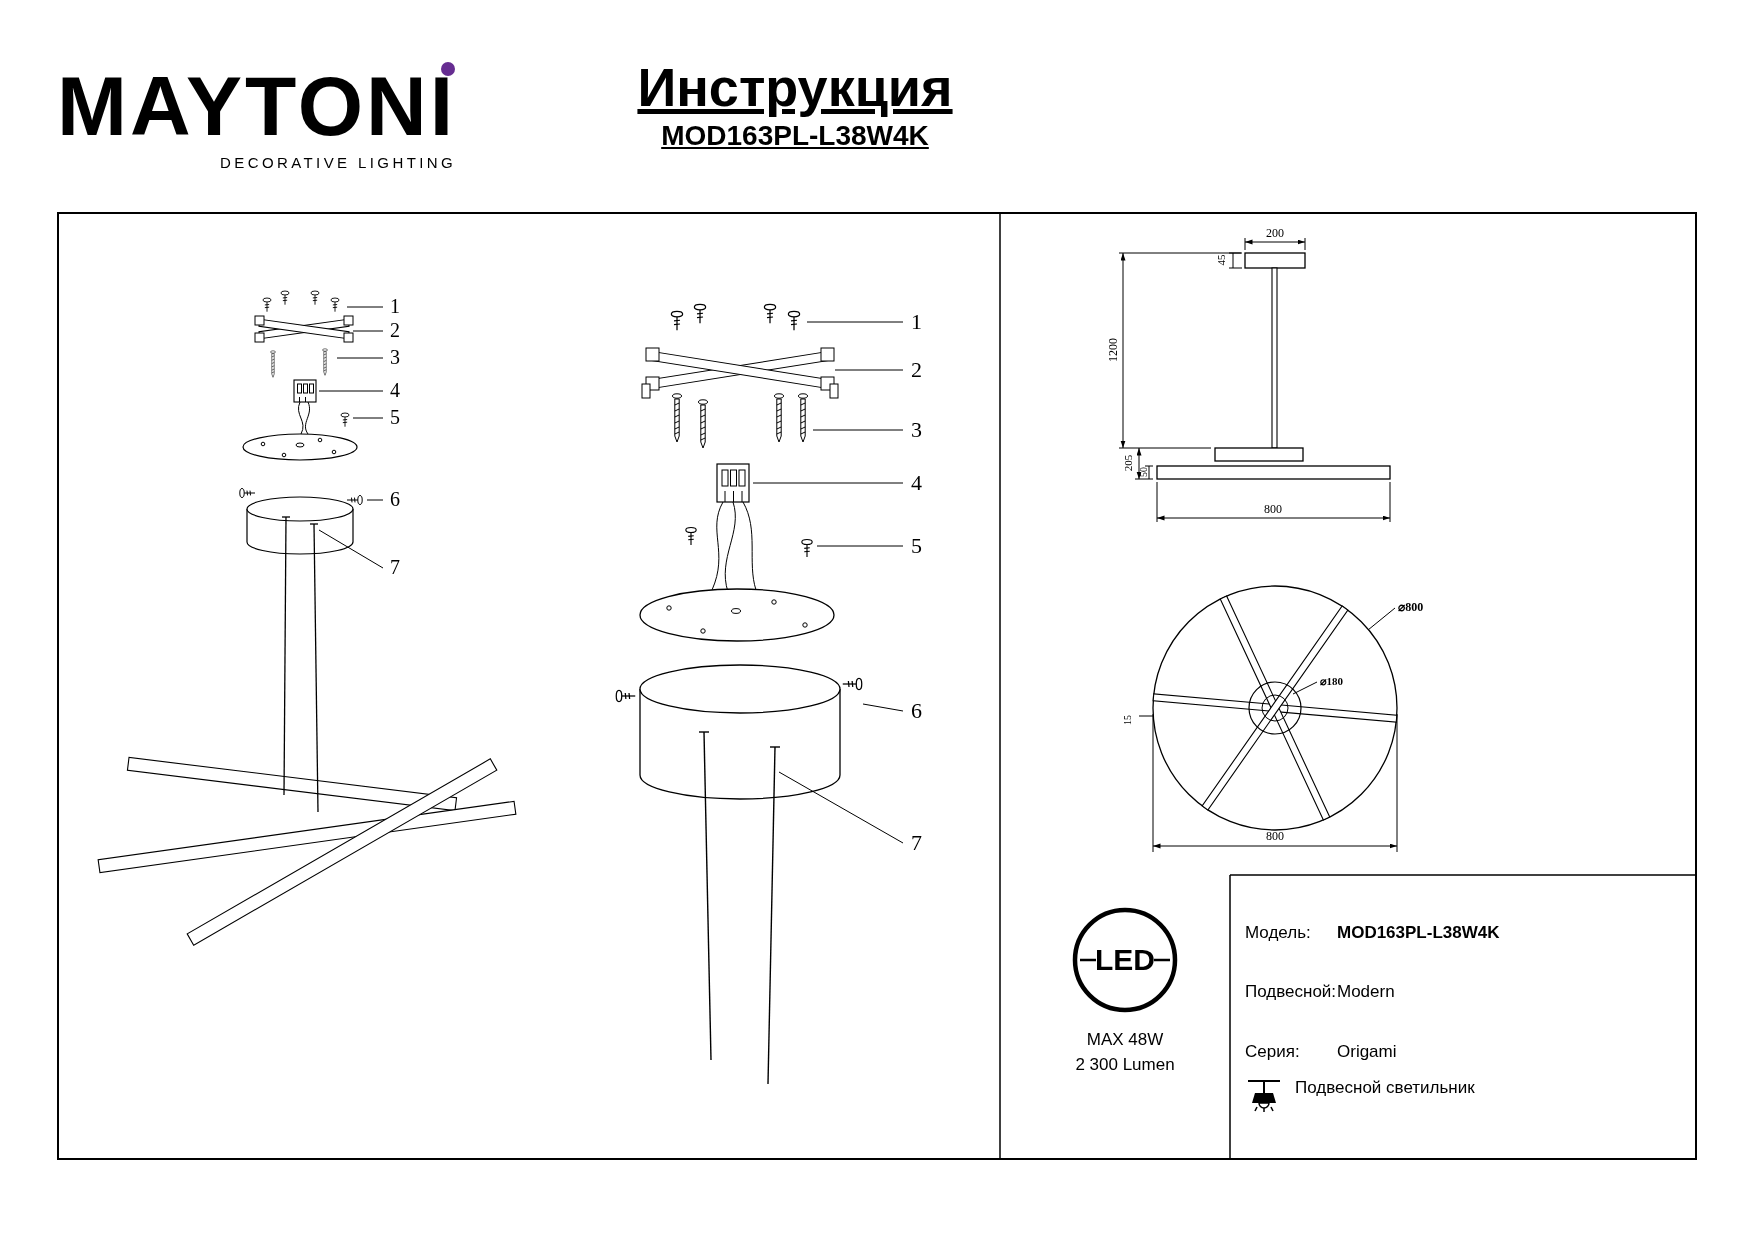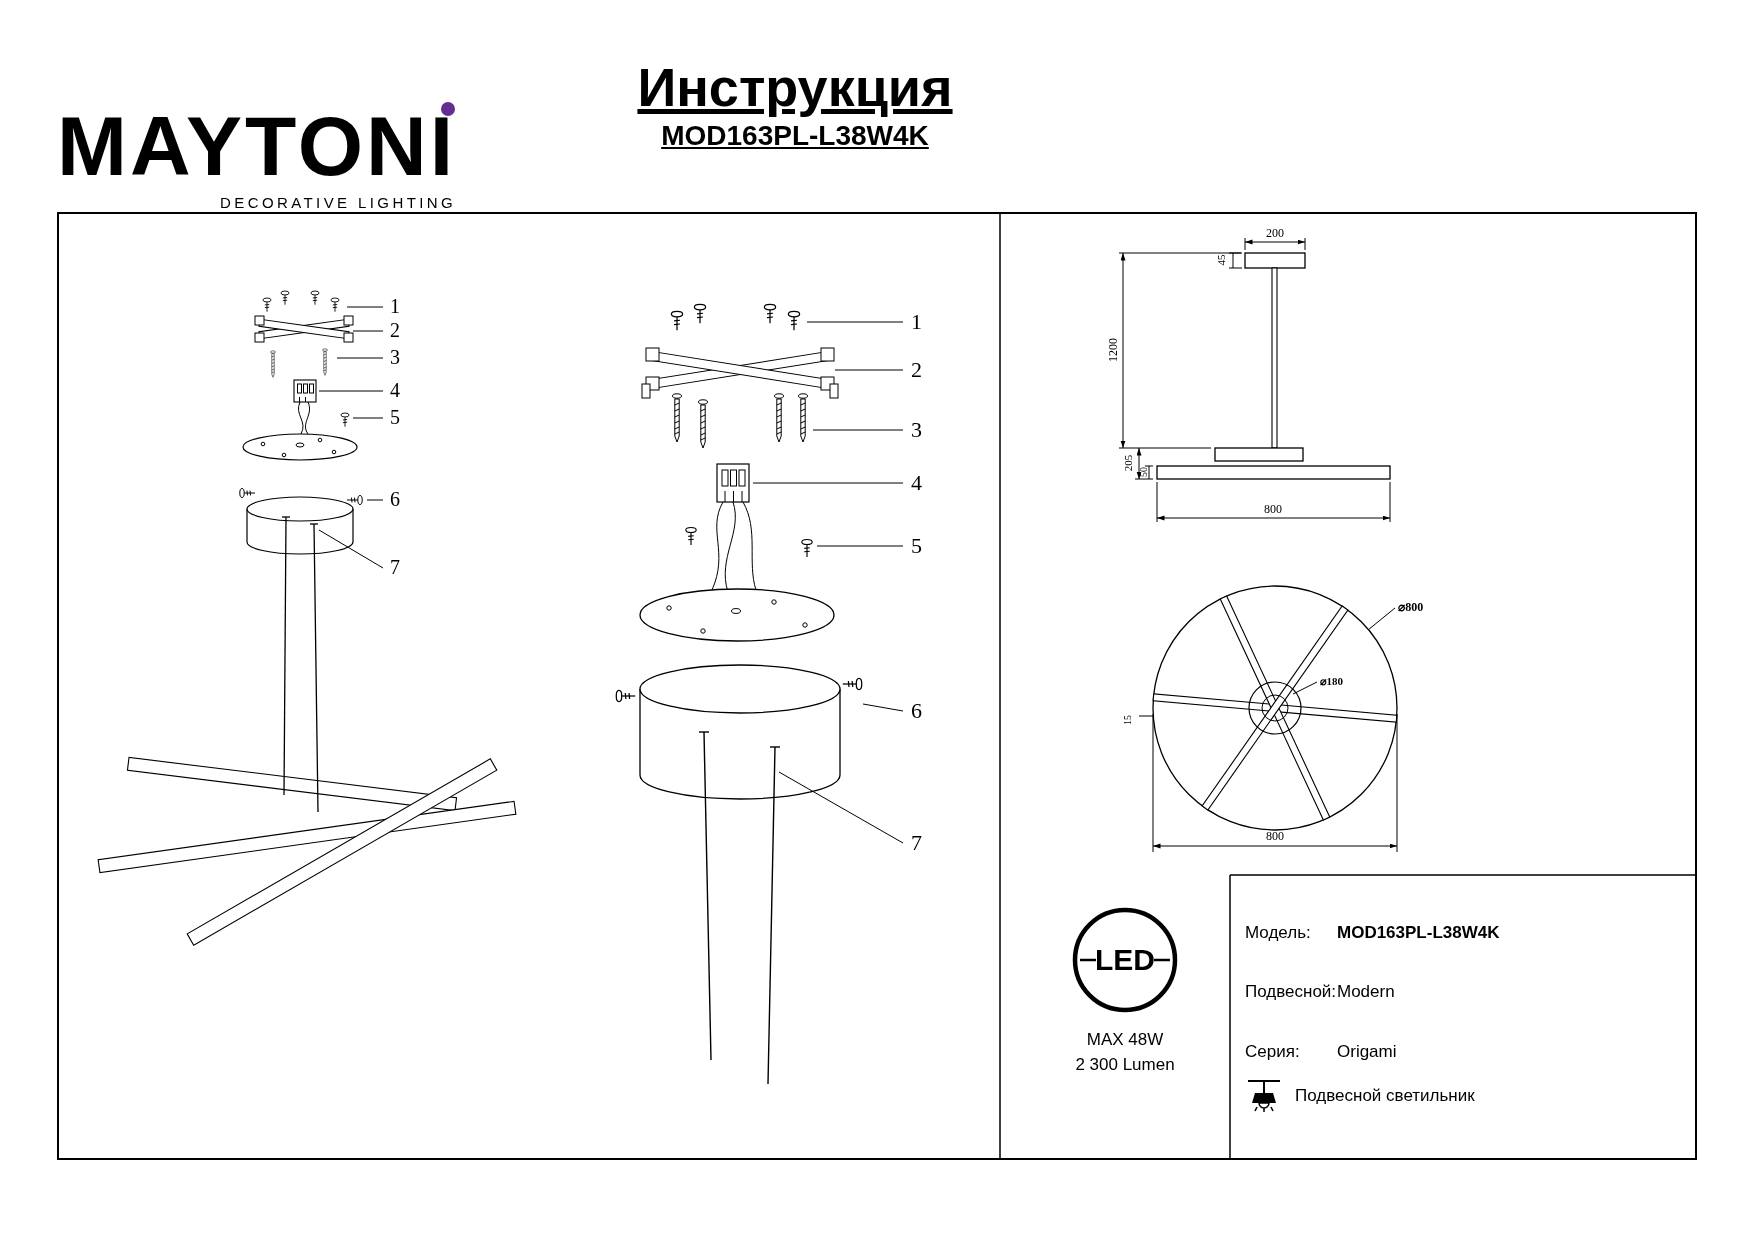--- a/index.html
+++ b/index.html
@@ -6,39 +6,39 @@
   html,body { background:#ffffff; }
   body {
     width:1754px; height:1241px;
     font-family:"Liberation Sans", sans-serif;
     color:#000;
   }
   .page { position:relative; width:1754px; height:1241px; background:#fff; overflow:hidden; }
 
   
   .logo-block { position:absolute; left:57px; top:64px; }
-  .logo-text { position:relative; display:inline-block; font-size:84px; font-weight:bold; letter-spacing:3px; line-height:1;margin-top:40px; }
+  .logo-text { position:relative; display:inline-block; font-size:84px; font-weight:bold; letter-spacing:3px; line-height:1; }
   .logo-dot { position:absolute; right:1px; top:-2px; width:14px; height:14px; border-radius:50%;
               background:var(--accent,#662d91); }
   .logo-sub { margin-top:6px; font-size:15px; letter-spacing:3.4px; font-weight:500; text-align:right; }
 
   .title-block { position:absolute; left:590px; top:58px; width:410px; text-align:center;text-decoration:underline; }
   .doc-title { font-size:54px; font-weight:600; line-height:1.1; }
   .doc-model { font-size:28px; font-weight:bold; margin-top:3px; }
 
   
   .main-box { position:absolute; left:57px; top:212px; width:1640px; height:948px; }
   .canvas { position:absolute; left:0; top:0; }
 
   
   .info-fields { position:absolute; left:1188px; top:672px; width:445px; font-size:17px; line-height:1.2; }
   .info-row { display:flex; margin-bottom:14px; align-items:baseline;margin-top:39px; }
   .info-row .lbl { width:92px; flex:0 0 92px; }
   .bold { font-weight:bold; }
-  .type-row { align-items:center; margin-top:16px; }
+  .type-row { align-items:flex-start; margin-top:16px; }
   .pendant-icon { margin-right:12px; flex:0 0 auto; }
 </style>
 </head>
 <body>
 
 <div class="page">
 
   <div class="logo-block">
     <div class="logo-text">MAYTONI<span class="logo-dot"></span></div>
     <div class="logo-sub">DECORATIVE LIGHTING</div>

